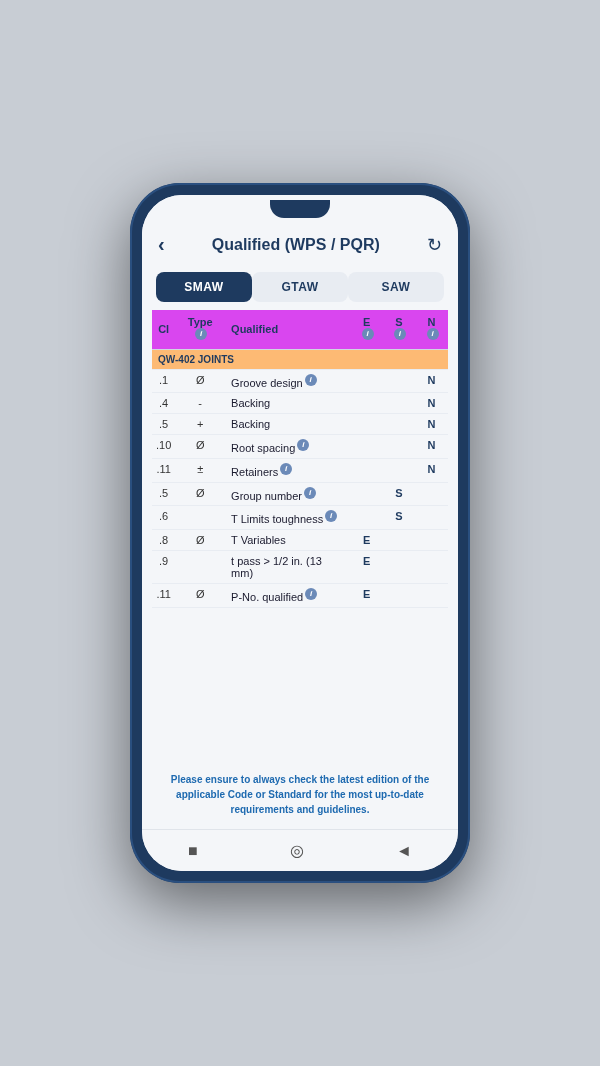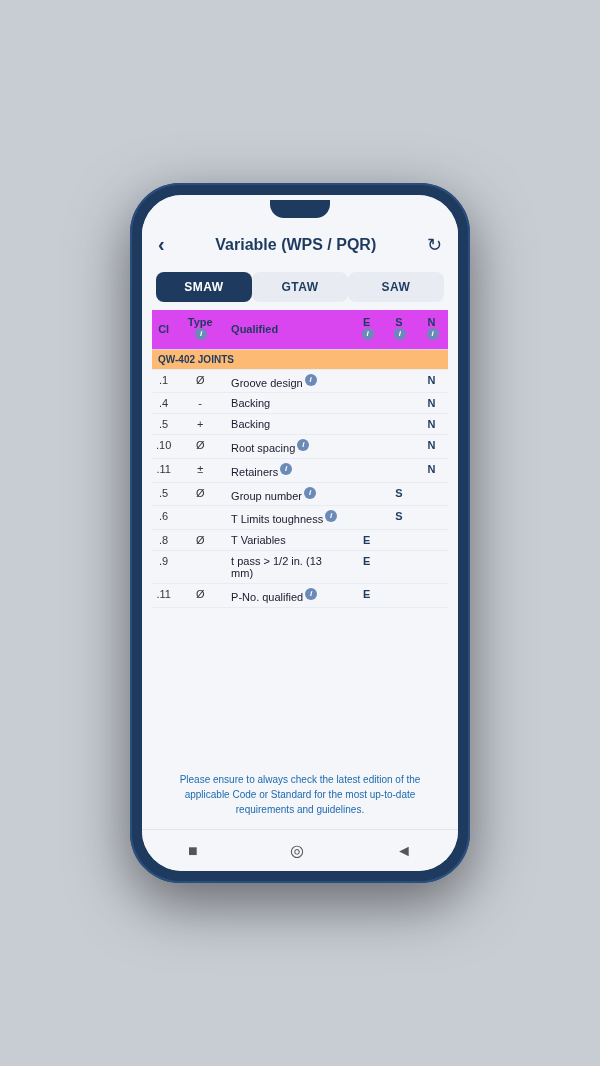--- a/index.html
+++ b/index.html
@@ -202,20 +202,21 @@
     }
 
     
     .footer-note {
       padding: 12px 16px;
       text-align: center;
       font-size: 10px;
       color: #1e6ab0;
       line-height: 1.5;
       background: #f4f6f9;
+      font-weight: bold;
     }
 
     
     .bottom-nav {
       height: 42px;
       background: #f4f6f9;
       display: flex;
       align-items: center;
       justify-content: space-around;
       border-top: 1px solid #e0e4ea;
@@ -234,21 +235,21 @@
   <div class="phone-inner">
 
     <div class="notch-bar">
       <div class="notch"></div>
     </div>
 
     <div class="screen-content">
 
       <div class="header">
         <span class="back-btn">‹</span>
-        <span class="header-title">Variable (WPS / PQR)</span>
+        <span class="header-title">Qualified (WPS / PQR)</span>
         <span class="refresh-btn">↻</span>
       </div>
 
       <div class="tab-buttons">
         <button class="tab-btn active">SMAW</button>
         <button class="tab-btn inactive">GTAW</button>
         <button class="tab-btn inactive">SAW</button>
       </div>
 
       <div class="table-container">

